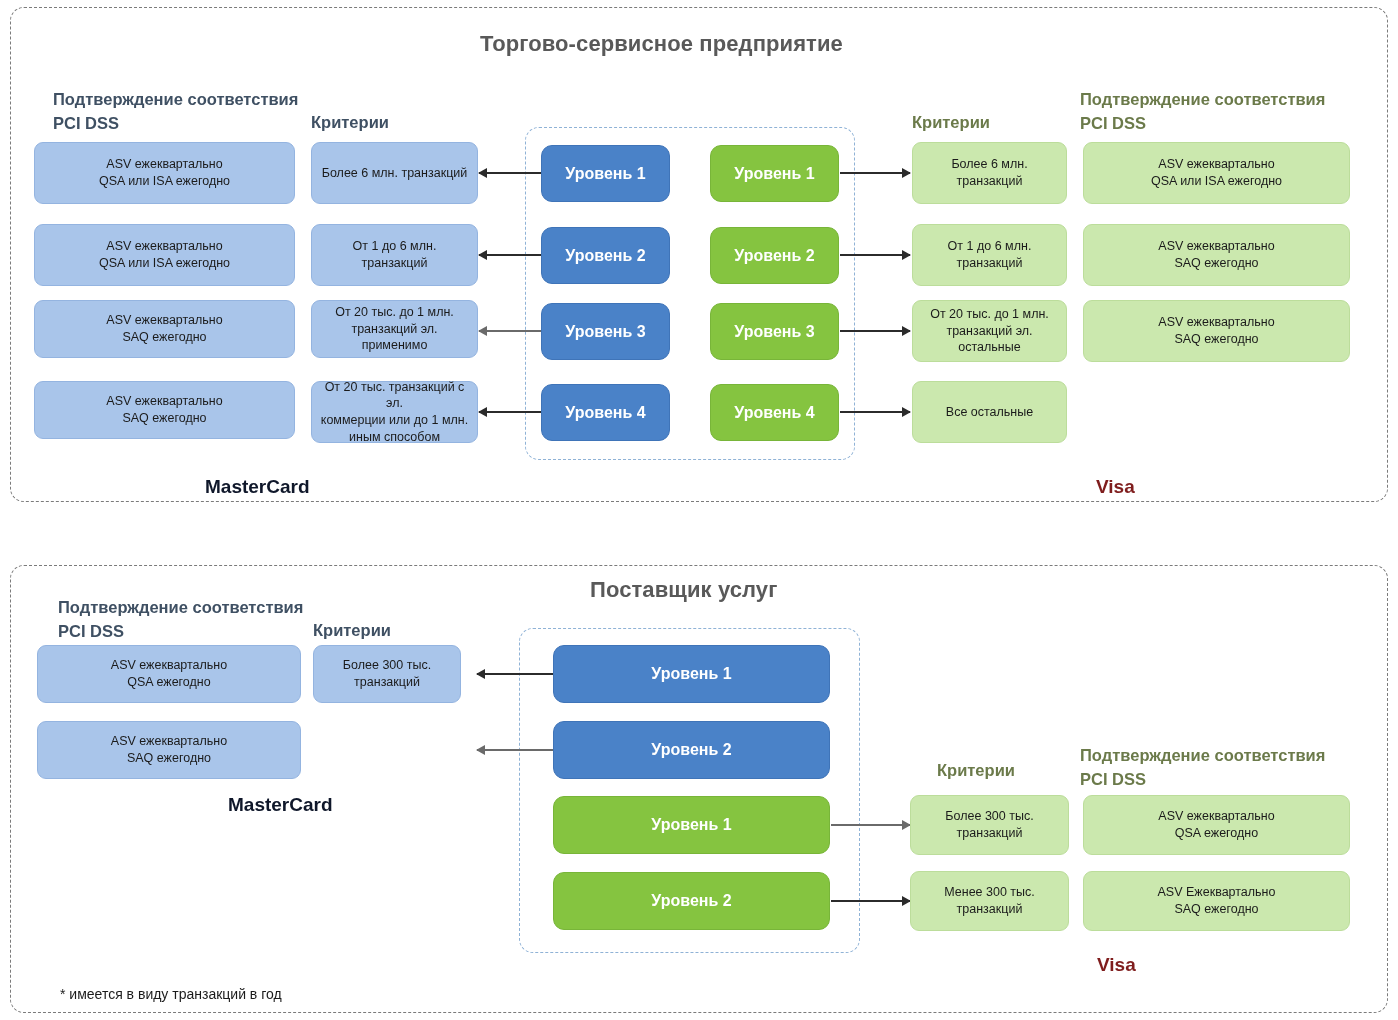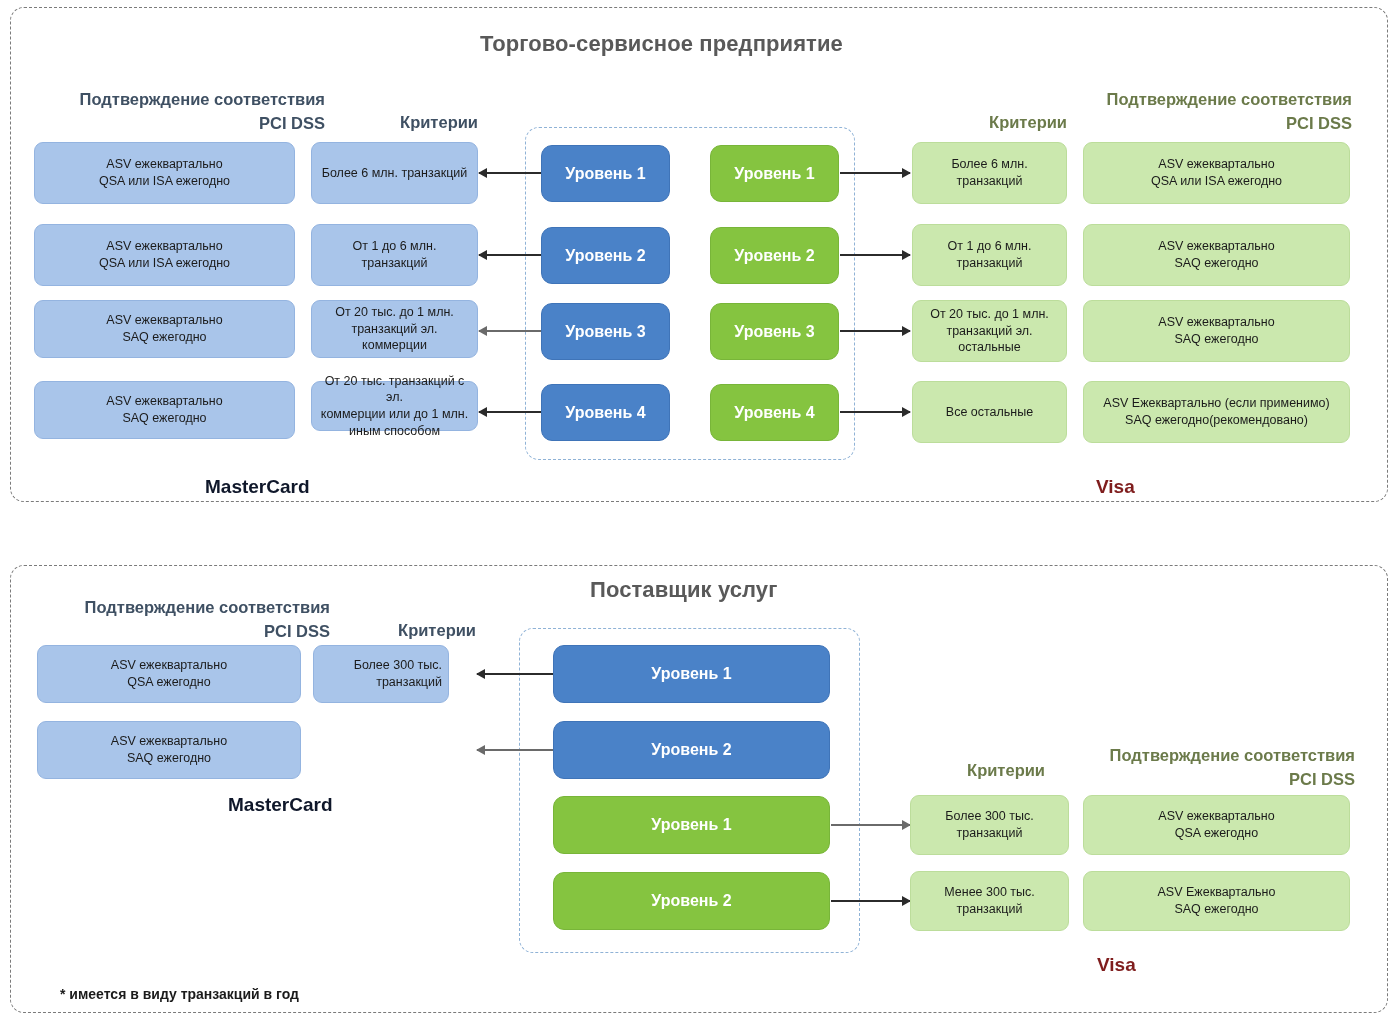--- a/index.html
+++ b/index.html
@@ -34,21 +34,21 @@
     letter-spacing:.1px;
   }
 
   
   .col-head{
     position:absolute;
     font-size:16.5px;
     font-weight:bold;
     line-height:1.32;
     white-space:nowrap;
-    text-align:right;
+    text-align:left;
   }
   .col-head.blue{color:#3f5063;}
   .col-head.green{color:#6b7a4a;}
 
   
   .brand{
     position:absolute;
     font-size:19px;
     font-weight:bold;
     white-space:nowrap;
@@ -127,21 +127,20 @@
     border-left:9px solid #2b2b2b;
   }
   .arrow.right.thin::after{border-left-color:#6a6a6a;}
 
   
   .footnote{
     position:absolute;
     font-size:14px;
     color:#1b1b1b;
     white-space:nowrap;
-    font-weight:bold;
   }
 </style>
 </head>
 <body>
 
 <div class="canvas">
 
   <div class="panel" id="panel-merchant"></div>
 
   <div class="panel-title" style="left:480px;top:31px;">Торгово-сервисное предприятие</div>
@@ -181,24 +180,24 @@
       </div>
   </div>
   <div class="box light-blue" style="left:311px;top:224px;width:167px;height:62px;">
     <div>
         <span>От 1 до 6 млн. транзакций</span>
       </div>
   </div>
   <div class="box light-blue" style="left:311px;top:300px;width:167px;height:58px;">
     <div>
         <span>От 20 тыс. до 1 млн.</span>
-        <span>транзакций   эл. коммерции</span>
-      </div>
-  </div>
-  <div class="box light-blue" style="left:311px;top:381px;width:167px;height:50px;">
+        <span>транзакций   эл. применимо</span>
+      </div>
+  </div>
+  <div class="box light-blue" style="left:311px;top:381px;width:167px;height:62px;">
     <div>
         <span>От 20 тыс. транзакций с эл.</span>
         <span>коммерции или до 1 млн.</span>
         <span>иным способом</span>
       </div>
   </div>
 
   <div class="inner-dash" style="left:525px;top:127px;width:330px;height:333px;"></div>
 
   <div class="box solid-blue" style="left:541px;top:145px;width:129px;height:57px;">
@@ -275,26 +274,20 @@
         <span>ASV ежеквартально</span>
         <span>SAQ ежегодно</span>
       </div>
   </div>
   <div class="box light-green" style="left:1083px;top:300px;width:267px;height:62px;">
     <div>
         <span>ASV ежеквартально</span>
         <span>SAQ ежегодно</span>
       </div>
   </div>
-  <div class="box light-green" style="left:1083px;top:381px;width:267px;height:62px;">
-    <div>
-        <span>ASV Ежеквартально (если применимо)</span>
-        <span>SAQ ежегодно(рекомендовано)</span>
-      </div>
-  </div>
 
   <div class="brand mc" style="left:205px;top:476px;">MasterCard</div>
   <div class="brand visa" style="left:1096px;top:476px;">Visa</div>
 
   <div class="panel" id="panel-provider"></div>
 
   <div class="panel-title" style="left:590px;top:577px;">Поставщик услуг</div>
 
   <div class="col-head blue" style="left:58px;top:597px;width:272px;">Подтверждение соответствия</div>
   <div class="col-head blue" style="left:58px;top:621px;width:272px;">PCI DSS</div>
@@ -306,21 +299,21 @@
         <span>QSA ежегодно</span>
       </div>
   </div>
   <div class="box light-blue" style="left:37px;top:721px;width:264px;height:58px;">
     <div>
         <span>ASV ежеквартально</span>
         <span>SAQ  ежегодно</span>
       </div>
   </div>
 
-  <div class="box light-blue" style="left:313px;top:645px;width:136px;height:58px;text-align:right;">
+  <div class="box light-blue" style="left:313px;top:645px;width:148px;height:58px;">
     <div>
         <span>Более 300 тыс. транзакций</span>
       </div>
   </div>
 
   <div class="brand mc" style="left:228px;top:794px;">MasterCard</div>
 
   <div class="inner-dash" style="left:519px;top:628px;width:341px;height:325px;"></div>
 
   <div class="box solid-blue" style="left:553px;top:645px;width:277px;height:58px;">

